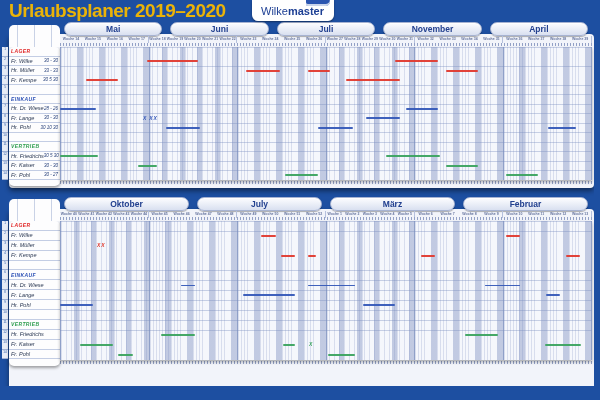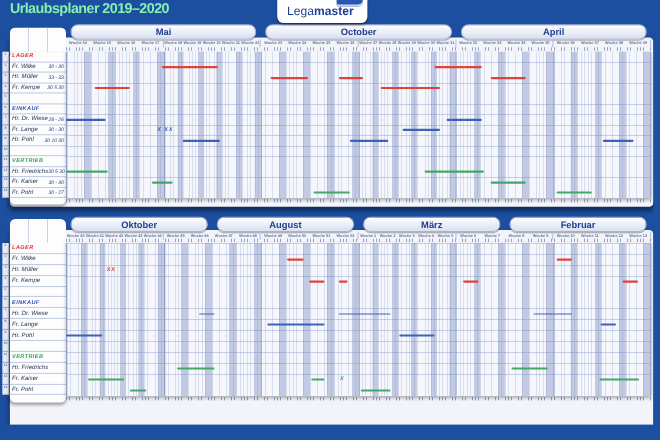--- a/index.html
+++ b/index.html
@@ -2,22 +2,22 @@
 <html style="--frame: #1d4fa1;"><head>
 <meta charset="utf-8">
 <style>
   html,body{margin:0;padding:0;}
   body{width:600px;height:400px;position:relative;overflow:hidden;
        font-family:"Liberation Sans","DejaVu Sans",sans-serif;
        background:var(--frame,#1d4fa1);}
   #stage{position:absolute;inset:0;}
 
   
-  .page-title{position:absolute;left:9px;top:0px;font-size:13px;font-weight:bold;
-      letter-spacing:-0.5px;color:#86efac;}
+  .page-title{position:absolute;left:9px;top:0px;font-size:19px;font-weight:bold;
+      letter-spacing:-0.5px;color:#eab308;}
   .logo-tab{position:absolute;left:252px;top:0;width:82px;height:21px;background:#fff;
       border-radius:0 0 6px 6px;box-shadow:0 1px 2px rgba(0,0,0,.4);z-index:30;}
   .logo-text{position:absolute;left:9px;top:5px;font-size:11px;color:#1d3f94;}
   .logo-text b{font-weight:bold;}
   .logo-swoosh{position:absolute;right:4px;top:-3px;width:24px;height:9px;background:#2a55b0;
       border-radius:6px 8px 8px 3px;box-shadow:inset 0 -2px 0 rgba(255,255,255,.75);}
 
   
   .panel{position:absolute;left:2px;width:592px;z-index:10;}
   .panel .board-bg{position:absolute;left:7px;right:0;top:12px;bottom:0;background:#f2f4fa;
@@ -84,29 +84,31 @@
   .border-left{position:absolute;left:0;top:0;bottom:0;width:2px;background:var(--frame,#1d4fa1);z-index:21;}
 </style>
 </head>
 <body>
 
 <div id="stage">
   <div class="page-title">Urlaubsplaner 2019–2020</div>
 
   <div class="logo-tab">
     <div class="logo-swoosh"></div>
-    <div class="logo-text"><span>Lega</span><b>master</b></div>
+    <div class="logo-text"><span>Wilke</span><b>master</b></div>
   </div>
 
   <div id="panels">
       <div class="panel" style="top: 22px; height: 166px; z-index: 10;">
         <div class="board-bg"></div>
         <div class="tabs-row">
           <div class="month-tab">Mai</div>
-          <div class="month-tab">October</div>
+          <div class="month-tab">Juni</div>
+          <div class="month-tab">Juli</div>
+          <div class="month-tab">November</div>
           <div class="month-tab">April</div>
         </div>
         <div class="weeks-row">
           <div class="month-weeks">
             <div class="week-cell">Woche 14</div>
             <div class="week-cell">Woche 15</div>
             <div class="week-cell">Woche 16</div>
             <div class="week-cell">Woche 17</div>
           </div>
           <div class="month-weeks">
@@ -271,21 +273,21 @@
             <div class="vmark" title="Mitte Juni" style="left: 225px; width: 33px; top: 127.49px; background: rgb(59, 163, 95);"></div>
             <div class="vmark" title="Anfang September" style="left: 446px; width: 32px; top: 127.49px; background: rgb(59, 163, 95);"></div>
             <div class="hmark" style="left: 83px; top: 68px; color: rgb(53, 88, 184);">X XX</div>
           </div>
         </div>
       </div>
       <div class="panel" style="top: 197px; height: 193px; z-index: 15;">
         <div class="board-bg"></div>
         <div class="tabs-row">
           <div class="month-tab">Oktober</div>
-          <div class="month-tab">August</div>
+          <div class="month-tab">July</div>
           <div class="month-tab">März</div>
           <div class="month-tab">Februar</div>
         </div>
         <div class="weeks-row">
           <div class="month-weeks">
             <div class="week-cell">Woche 40</div>
             <div class="week-cell">Woche 41</div>
             <div class="week-cell">Woche 42</div>
             <div class="week-cell">Woche 43</div>
             <div class="week-cell">Woche 44</div>

